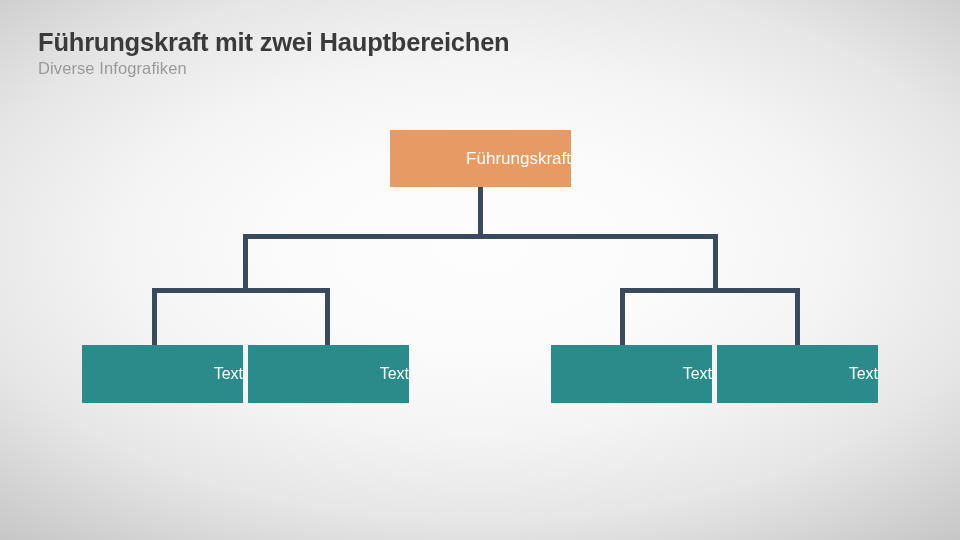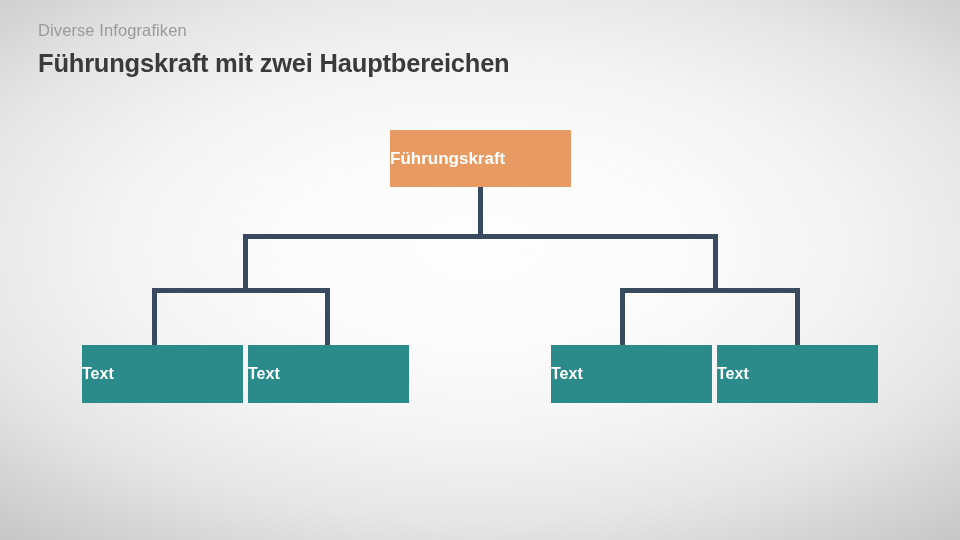--- a/index.html
+++ b/index.html
@@ -63,24 +63,23 @@
   .conn {
     position: absolute;
     background: #3a4a5e;
   }
 
   
   .node {
     position: absolute;
     display: flex;
     align-items: center;
-    justify-content: flex-start;
+    justify-content: flex-end;
     color: #ffffff;
     box-sizing: border-box;
-    font-weight: bold;
   }
   .node-label {
     line-height: 1;
     white-space: nowrap;
   }
 
   #node-root {
     left: 390px;
     top: 130px;
     width: 181px;
@@ -104,22 +103,22 @@
   #node-leaf-1 { left: 248px; width: 161px; }
   #node-leaf-2 { left: 551px; width: 161px; }
   #node-leaf-3 { left: 717px; width: 161px; }
 </style>
 </head>
 <body>
 
 <div id="slide">
 
   <div id="header">
+    <div id="title">Führungskraft mit zwei Hauptbereichen</div>
     <div id="eyebrow">Diverse Infografiken</div>
-    <div id="title">Führungskraft mit zwei Hauptbereichen</div>
   </div>
 
   <div id="connectors">
 
     <div class="conn" style="left:478px; top:187px; width:5px; height:52px;"></div>
 
     <div class="conn" style="left:243px; top:234px; width:475px; height:5px;"></div>
 
     <div class="conn" style="left:243px; top:234px; width:5px; height:59px;"></div>
 

